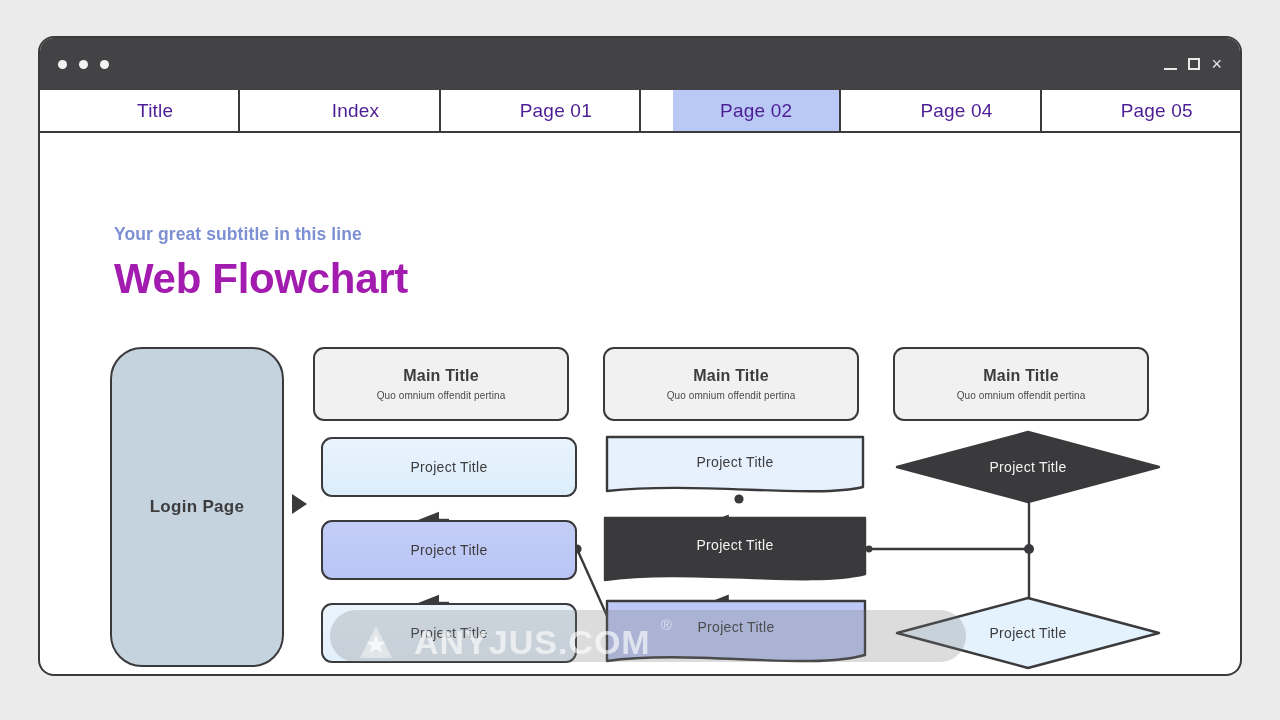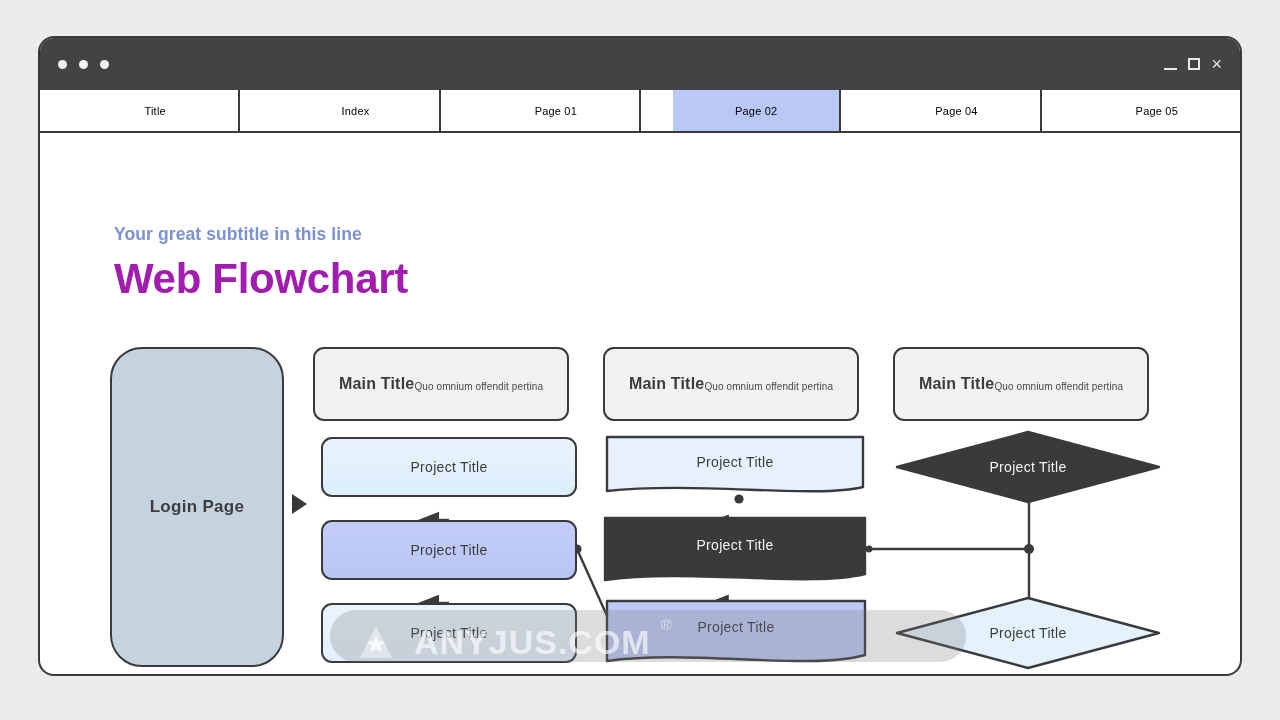--- a/index.html
+++ b/index.html
@@ -82,22 +82,22 @@
     display: flex;
     border-bottom: 2px solid #3a3a3c;
     box-sizing: border-box;
     background: #ffffff;
   }
   .tab {
     flex: 1 1 0;
     display: flex;
     align-items: center;
     justify-content: center;
-    font-size: 11px;
-    color: #000000;
+    font-size: 19px;
+    color: #4c1d95;
     border-right: 2px solid #3a3a3c;
     box-sizing: border-box;
     background: #ffffff;
     letter-spacing: .2px;
     margin-left: 32px;
   }
   .tab:last-child { border-right: none; }
   .tab.active { background: #bac8f5; }
 
   
@@ -130,20 +130,21 @@
     position: absolute;
     left: 0; top: 0;
     width: 1204px;
     height: 543px;
   }
   #canvas > * { position: absolute; }
 
   .shape {
     box-sizing: border-box;
     display: flex;
+    flex-direction: column;
     align-items: center;
     justify-content: center;
     color: #3c3c3e;
   }
   .shape .t1 { font-size: 16px; font-weight: bold; letter-spacing: .2px; }
   .shape .t2 { font-size: 10px; margin-top: 5px; color: #4a4a4c; letter-spacing: .1px; }
   .shape .pt { font-size: 14px; letter-spacing: .3px; }
 
   
   #loginbox {

